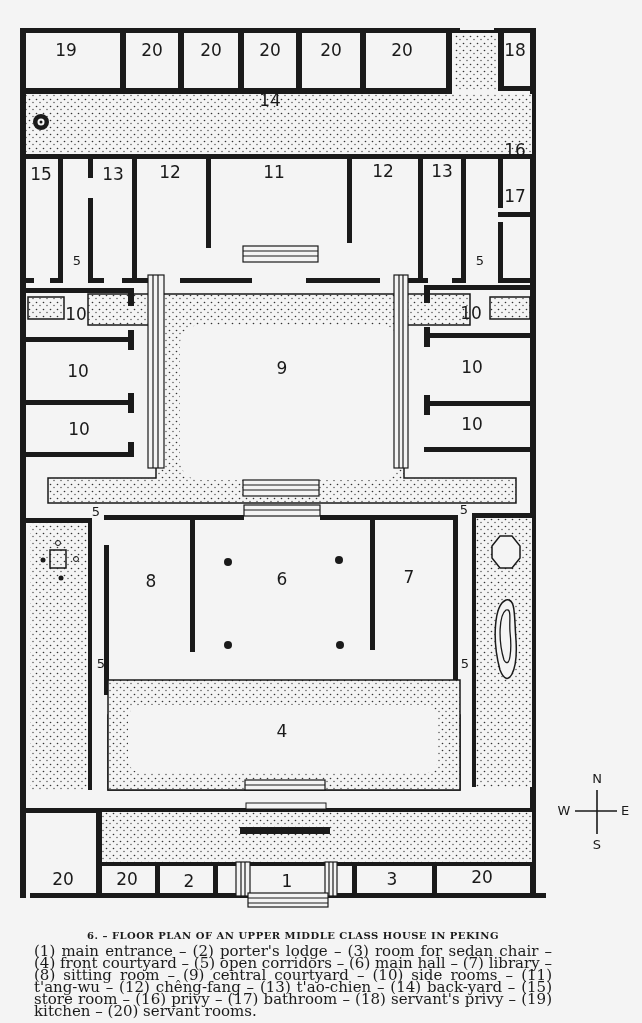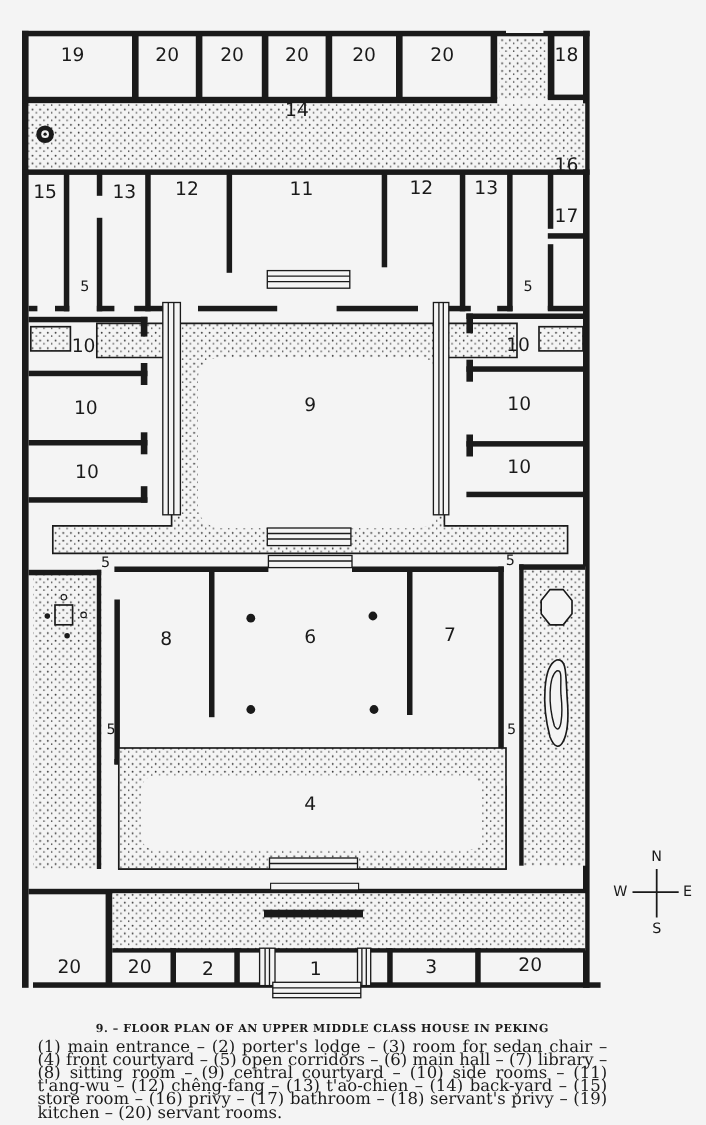--- a/index.html
+++ b/index.html
@@ -218,15 +218,15 @@
     <text class="lbl" x="63" y="880">20</text>
     <text class="lbl" x="127" y="880">20</text>
     <text class="lbl" x="189" y="882">2</text>
     <text class="lbl" x="287" y="882">1</text>
     <text class="lbl" x="392" y="880">3</text>
     <text class="lbl" x="482" y="878">20</text>
   </g>
 </svg>
 
 <div class="caption">
-  <div class="caption-title">9. – FLOOR PLAN OF AN UPPER MIDDLE CLASS HOUSE IN PEKING</div>
+  <div class="caption-title">6. – FLOOR PLAN OF AN UPPER MIDDLE CLASS HOUSE IN PEKING</div>
   <div class="caption-body">(1) main entrance – (2) porter's lodge – (3) room for sedan chair – (4) front courtyard – (5) open corridors – (6) main hall – (7) library – (8) sitting room – (9) central courtyard – (10) side rooms – (11) t'ang-wu – (12) chêng-fang – (13) t'ao-chien – (14) back-yard – (15) store room – (16) privy – (17) bathroom – (18) servant's privy – (19) kitchen – (20) servant rooms.</div>
 </div>
 
 </body></html>

